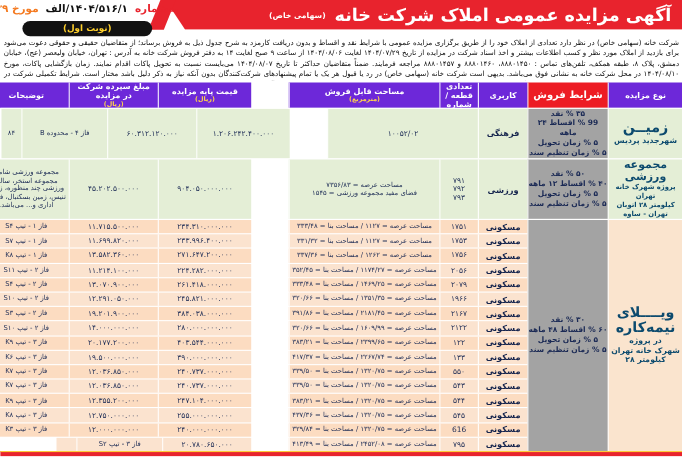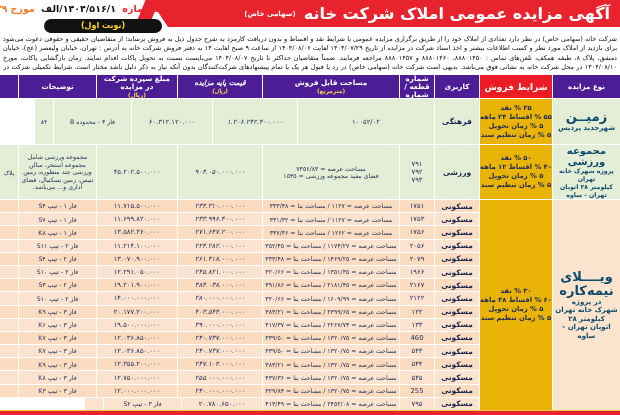--- a/index.html
+++ b/index.html
@@ -12,53 +12,53 @@
           box-sizing:border-box;clip-path:polygon(0 0,100% 0,100% 100%,18px 100%);}
   .banner-title{color:#fff;font-weight:bold;font-size:16px;white-space:nowrap;}
   .banner-sub{color:#fff;font-weight:bold;font-size:7px;white-space:nowrap;margin-right:2px;}
   .banner-stripe{position:absolute;top:0;left:140px;width:14px;height:27px;background:#e8232d;
           transform:skewX(-22deg);}
   .ref-line{position:absolute;top:3px;right:458px;left:0;height:14px;overflow:hidden;
           white-space:nowrap;direction:rtl;font-weight:bold;font-size:9.5px;text-align:right;}
   .ref-label{color:#e8232d;}
   .ref-number{color:#111111;padding:0 3px;}
   .ref-date{color:#f4791f;}
-  .round-badge{position:absolute;top:19px;left:44px;width:118px;height:14px;background:#121212;
+  .round-badge{position:absolute;top:19px;left:20px;width:118px;height:14px;background:#121212;
           border-radius:7px;display:flex;align-items:center;justify-content:center;}
   .round-badge span{color:#ffd02b;font-size:8px;font-weight:bold;line-height:1;}
 
   
   .intro{position:absolute;top:35px;right:3px;left:3px;height:38px;overflow:hidden;
          font-size:6.5px;line-height:9.4px;text-align:justify;color:#0d0d0d;}
 
   
   .auction-table{position:absolute;top:75px;right:0;left:0;bottom:5px;display:flex;flex-direction:column;
         background:#ffffff;}
   .thead{display:flex;height:23px;flex:0 0 23px;}
   .cell,.hcell{box-sizing:border-box;border-left:1.5px solid #ffffff;display:flex;flex-direction:column;
         align-items:center;justify-content:center;text-align:center;overflow:hidden;}
-  .hcell{background:#4c1d95;color:#ffffff;font-weight:bold;font-size:7.2px;line-height:8px;}
+  .hcell{background:#6d28d9;color:#ffffff;font-weight:bold;font-size:7.2px;line-height:8px;}
   .hcell .unit-sub{color:#ffd24a;font-size:5.8px;font-weight:bold;}
   .hcell.h-terms{background:#ed1c24;font-size:9px;}
   .w-type{flex:0 0 68px;width:68px;}
   .w-terms{flex:0 0 73px;width:73px;}
   .w-usage{flex:0 0 45px;width:45px;}
   .w-unit{flex:0 0 35px;width:35px;}
-  .w-area{flex:0 0 137px;width:137px;}
-  .w-price{flex:0 0 85px;width:85px;font-style:italic;}
+  .w-area{flex:0 0 137px;width:137px;margin-left:34px;}
+  .w-price{flex:0 0 85px;width:85px;}
   .w-deposit{flex:0 0 81px;width:81px;}
   .w-notes{flex:0 0 78px;width:78px;}
   .w-clip{flex:0 0 18px;width:18px;border-left:none;}
 
   .section{display:flex;border-top:1.5px solid #ffffff;}
   .sec-land{flex:0 0 45px;}
   .sec-sport{flex:0 0 46px;}
   .sec-villas{flex:1 1 auto;}
   .green{background:#e4eed6;text-align:center;}
-  .terms-cell{background:#eab308;color:#1b2a55;font-weight:bold;font-size:6.8px;line-height:9px;}
+  .terms-cell{background:#a3a3a3;color:#1b2a55;font-weight:bold;font-size:6.8px;line-height:9px;}
   .type-cell{color:#0c4a6e;}
   .type-main{font-weight:bold;font-size:13px;line-height:14px;letter-spacing:1px;}
   .type-main2{font-weight:bold;font-size:10px;line-height:11px;}
   .type-sub{font-weight:bold;font-size:7px;line-height:8.5px;}
   .type-sub-sm{font-weight:bold;font-size:6.2px;line-height:8px;}
   .content{flex:1 1 auto;display:flex;flex-direction:column;}
   .drow{display:flex;flex:1 1 auto;border-bottom:1px solid #ffffff;}
   .drow:last-child{border-bottom:none;}
   .num{font-size:6.8px;color:#1c2b55;}
   .usage-txt{font-size:7.5px;font-weight:bold;color:#16254e;}
@@ -96,21 +96,21 @@
 
   <div class="intro">شرکت خانه (سهامی خاص) در نظر دارد تعدادی از املاک خود را از طریق برگزاری مزایده عمومی با شرایط نقد و اقساط و بدون دریافت کارمزد به شرح جدول ذیل به فروش برساند؛ از متقاضیان حقیقی و حقوقی دعوت می‌شود برای بازدید از املاک مورد نظر و کسب اطلاعات بیشتر و اخذ اسناد شرکت در مزایده از تاریخ ۱۴۰۴/۰۷/۲۹ لغایت ۱۴۰۴/۰۸/۰۶ از ساعت ۹ صبح لغایت ۱۴ به دفتر فروش شرکت خانه به آدرس : تهران، خیابان ولیعصر (عج)، خیابان دمشق، پلاک ۸، طبقه همکف، تلفن‌های تماس : ۸۸۸۰۱۴۵۰، ۸۸۸۰۱۴۶۰ و ۸۸۸۰۱۴۵۷ مراجعه فرمایند. ضمناً متقاضیان حداکثر تا تاریخ ۱۴۰۴/۰۸/۰۷ می‌بایست نسبت به تحویل پاکات اقدام نمایند. زمان بازگشایی پاکات، مورخ ۱۴۰۴/۰۸/۱۰ در محل شرکت خانه به نشانی فوق می‌باشد. بدیهی است شرکت خانه (سهامی خاص) در رد یا قبول هر یک یا تمام پیشنهادهای شرکت‌کنندگان بدون آنکه نیاز به ذکر دلیل باشد مختار است. شرایط تکمیلی شرکت در مزایده در اسناد مزایده موجود است و پیشنهاد دهندگان می‌بایست یک نسخه از اسناد مزایده را دریافت و پس از امضاء و ممهور نمودن آن به همراه سایر مدارک و مستندات درخواستی و مورد نیاز به پیشنهاد خود ضمیمه و ارائه نمایند.</div>
 
   <div class="auction-table">
 
     <div class="thead">
       <div class="hcell w-type">نوع مزایده</div>
       <div class="hcell h-terms w-terms">شرایط فروش</div>
       <div class="hcell w-usage">کاربری</div>
       <div class="hcell w-unit">
-        <span>شماره</span>
+        <span>تعدادی</span>
         <span>قطعه / شماره</span>
       </div>
       <div class="hcell w-area">
         <span>مساحت قابل فروش</span>
         <span class="unit-sub">(مترمربع)</span>
       </div>
       <div class="hcell w-price">
         <span>قیمت پایه مزایده</span>
         <span class="unit-sub">(ریال)</span>
       </div>
@@ -123,21 +123,21 @@
       <div class="hcell w-clip"></div>
     </div>
 
     <div class="section sec-land">
       <div class="cell w-type type-cell green">
         <div class="type-main">زمیــن</div>
         <div class="type-sub">شهرجدید پردیس</div>
       </div>
       <div class="cell w-terms terms-cell">
         <span>۳۵ % نقد</span>
-        <span>۵۵ % اقساط ۲۴ ماهه</span>
+        <span>99 % اقساط ۲۴ ماهه</span>
         <span>۵ % زمان تحویل</span>
         <span>۵ % زمان تنظیم سند</span>
       </div>
       <div class="content">
         <div class="drow">
           <div class="cell w-usage green">
               <span class="usage-txt">فرهنگی</span>
             </div>
           <div class="cell w-area green">
               <span class="num">۱۰۰۵۲/۰۲</span>
@@ -200,21 +200,20 @@
       </div>
     </div>
 
     <div class="section sec-villas">
       <div class="cell w-type type-cell villas-type">
         <div class="type-main">ویــــلای</div>
         <div class="type-main">نیمه‌کاره</div>
         <div class="type-sub">در پروژه</div>
         <div class="type-sub">شهرک خانه تهران</div>
         <div class="type-sub">کیلومتر ۲۸</div>
-        <div class="type-sub">اتوبان تهران - ساوه</div>
       </div>
       <div class="cell w-terms terms-cell">
         <span>۳۰ % نقد</span>
         <span>۶۰ % اقساط ۴۸ ماهه</span>
         <span>۵ % زمان تحویل</span>
         <span>۵ % زمان تنظیم سند</span>
       </div>
       <div class="content rows">
 
       <div class="drow">
@@ -425,21 +424,21 @@
             <div class="cell w-notes">
               <span class="note-txt">فاز ۳ - تیپ K۶</span>
             </div>
             <div class="cell w-clip"></div>
           </div>
           <div class="drow">
             <div class="cell w-usage">
               <span class="usage-txt">مسکونی</span>
             </div>
             <div class="cell w-unit">
-              <span class="num">460</span>
+              <span class="num">۵۵۰</span>
             </div>
             <div class="cell w-area">
               <span class="area-txt">مساحت عرصه = ۱۳۲۰/۷۵ / مساحت بنا = ۳۳۹/۵۰</span>
             </div>
             <div class="cell w-price">
               <span class="num">۲۴۰.۷۳۷.۰۰۰.۰۰۰</span>
             </div>
             <div class="cell w-deposit">
               <span class="num">۱۲.۰۳۶.۸۵۰.۰۰۰</span>
             </div>
@@ -509,21 +508,21 @@
             <div class="cell w-notes">
               <span class="note-txt">فاز ۳ - تیپ K۸</span>
             </div>
             <div class="cell w-clip"></div>
           </div>
           <div class="drow">
             <div class="cell w-usage">
               <span class="usage-txt">مسکونی</span>
             </div>
             <div class="cell w-unit">
-              <span class="num">255</span>
+              <span class="num">616</span>
             </div>
             <div class="cell w-area">
               <span class="area-txt">مساحت عرصه = ۱۳۲۰/۷۵ / مساحت بنا = ۳۲۹/۸۴</span>
             </div>
             <div class="cell w-price">
               <span class="num">۲۴۰.۰۰۰.۰۰۰.۰۰۰</span>
             </div>
             <div class="cell w-deposit">
               <span class="num">۱۲.۰۰۰.۰۰۰.۰۰۰</span>
             </div>

